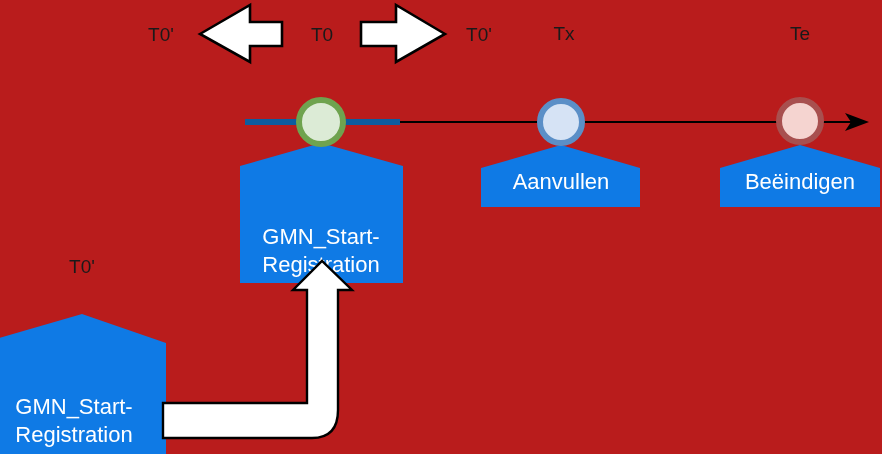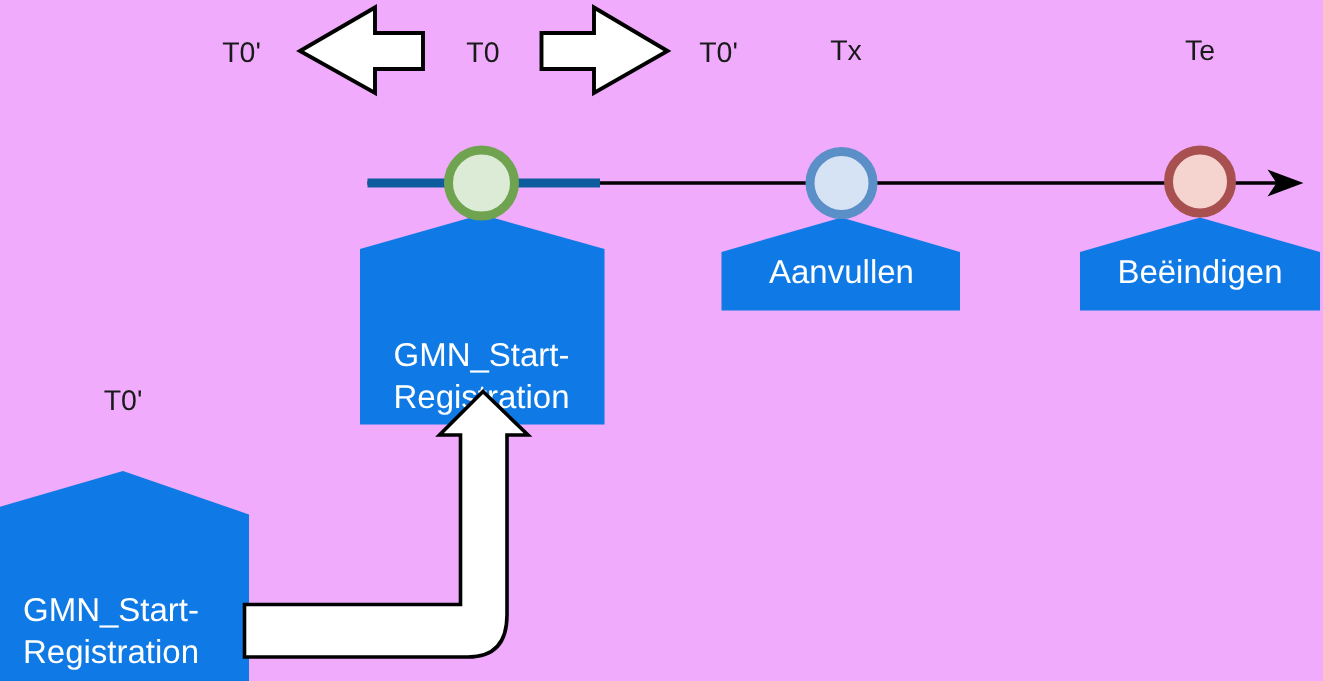--- a/index.html
+++ b/index.html
@@ -8,21 +8,21 @@
     padding: 0;
     background: #ffffff;
   }
   body {
     font-family: "Liberation Sans", sans-serif;
   }
   #canvas {
     position: relative;
     width: 882px;
     height: 454px;
-    background: #f0abfc;
+    background: #b91c1c;
     overflow: hidden;
   }
   #diagram-svg {
     position: absolute;
     left: 0;
     top: 0;
     width: 882px;
     height: 454px;
     display: block;
   }

